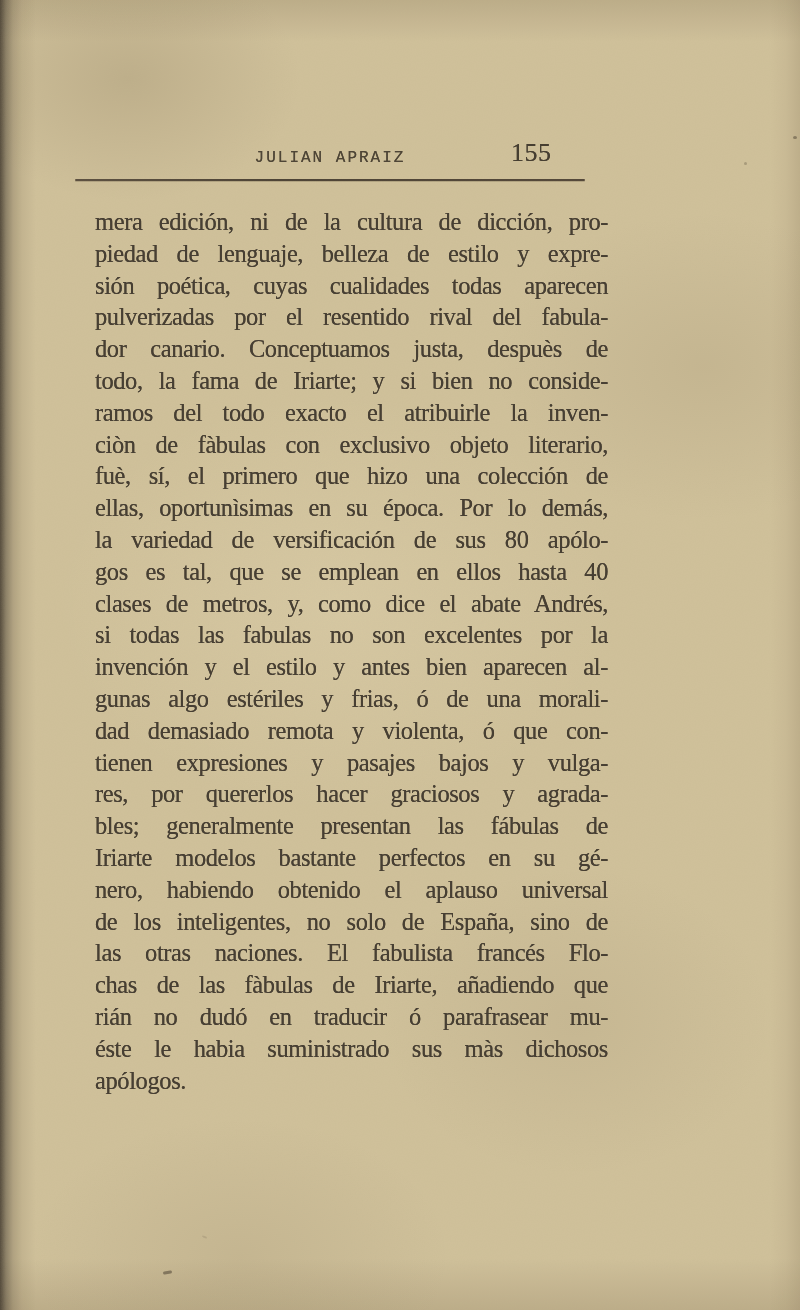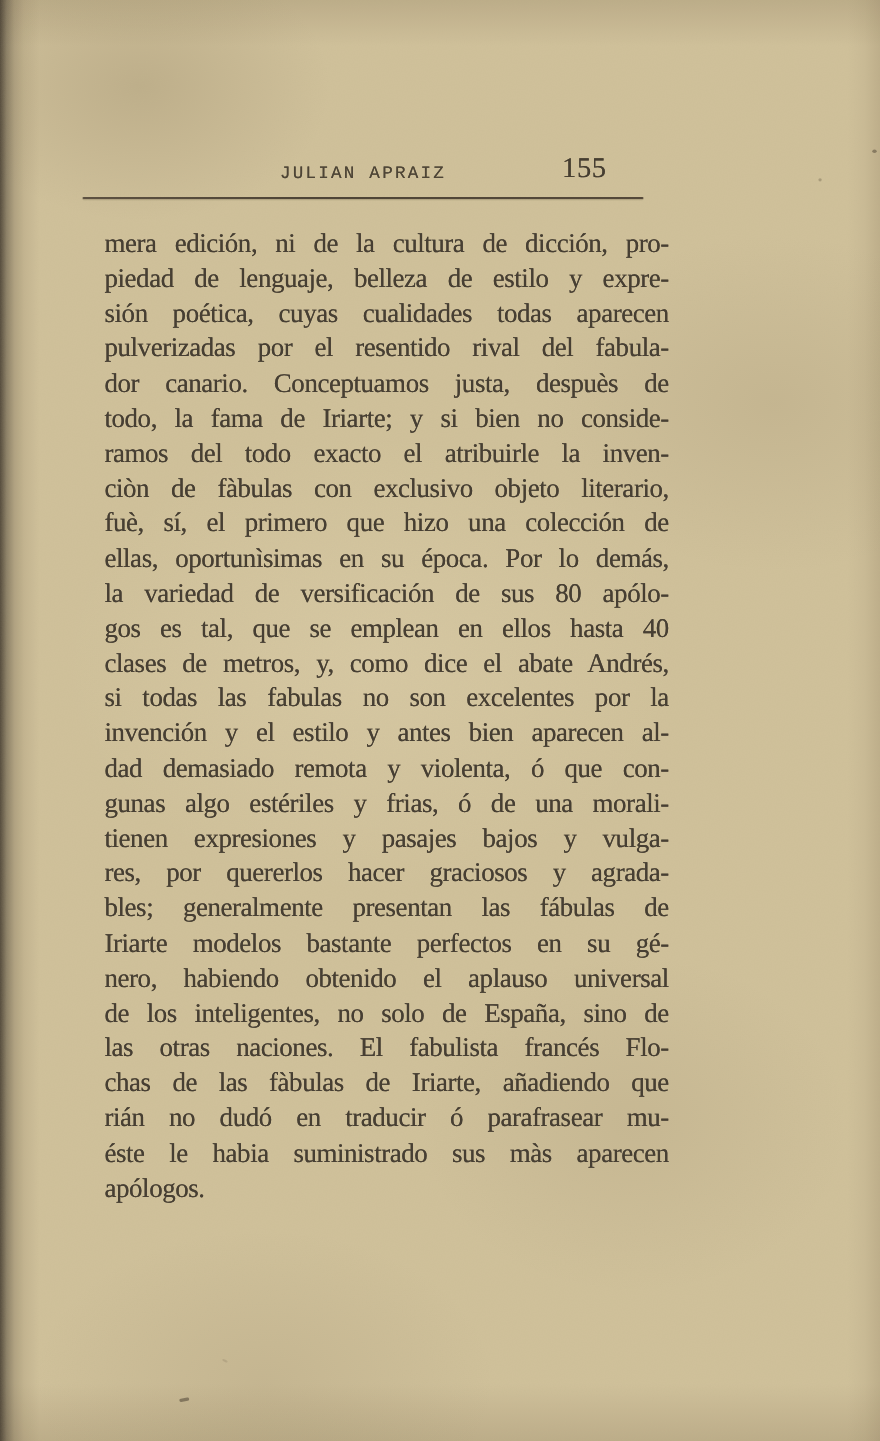--- a/index.html
+++ b/index.html
@@ -88,32 +88,32 @@
     <div class="ln">todo, la fama de Iriarte; y si bien no conside-</div>
     <div class="ln">ramos del todo exacto el atribuirle la inven-</div>
     <div class="ln">ciòn de fàbulas con exclusivo objeto literario,</div>
     <div class="ln">fuè, sí, el primero que hizo una colección de</div>
     <div class="ln">ellas, oportunìsimas en su época. Por lo demás,</div>
     <div class="ln">la variedad de versificación de sus 80 apólo-</div>
     <div class="ln">gos es tal, que se emplean en ellos hasta 40</div>
     <div class="ln">clases de metros, y, como dice el abate Andrés,</div>
     <div class="ln">si todas las fabulas no son excelentes por la</div>
     <div class="ln">invención y el estilo y antes bien aparecen al-</div>
+    <div class="ln">gunas algo estériles y frias, ó de una morali-</div>
     <div class="ln">dad demasiado remota y violenta, ó que con-</div>
-    <div class="ln">gunas algo estériles y frias, ó de una morali-</div>
     <div class="ln">tienen expresiones y pasajes bajos y vulga-</div>
     <div class="ln">res, por quererlos hacer graciosos y agrada-</div>
     <div class="ln">bles; generalmente presentan las fábulas de</div>
     <div class="ln">Iriarte modelos bastante perfectos en su gé-</div>
     <div class="ln">nero, habiendo obtenido el aplauso universal</div>
     <div class="ln">de los inteligentes, no solo de España, sino de</div>
     <div class="ln">las otras naciones. El fabulista francés Flo-</div>
     <div class="ln">chas de las fàbulas de Iriarte, añadiendo que</div>
     <div class="ln">rián no dudó en traducir ó parafrasear mu-</div>
-    <div class="ln">éste le habia suministrado sus màs aparecen</div>
+    <div class="ln">éste le habia suministrado sus màs dichosos</div>
     <div class="ln last">apólogos.</div>
   </main>
 
   <div class="smudge"></div>
   <div class="speck s1"></div>
   <div class="speck s2"></div>
   <div class="speck s3"></div>
 
 </div>
 

